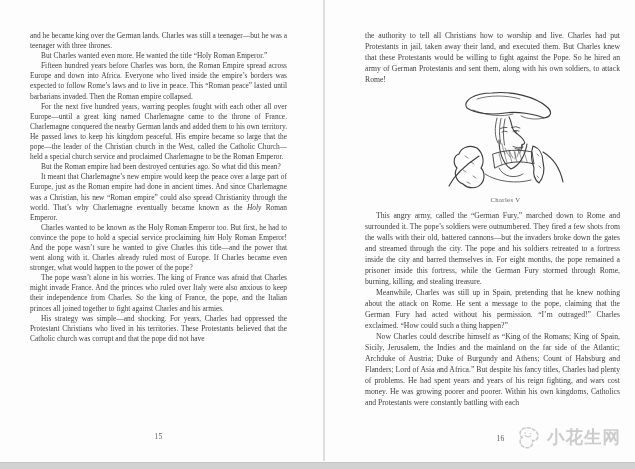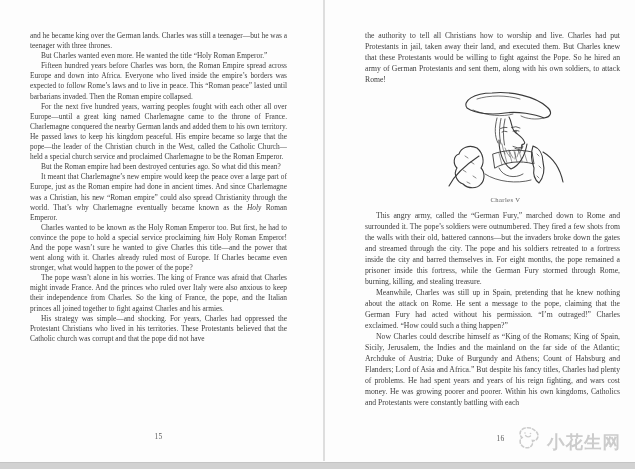--- a/index.html
+++ b/index.html
@@ -53,21 +53,21 @@
     display: block;
     transform: translateX(13px);
     font-size: 6.6px; line-height: 9px;
     color: #5e5e5e; letter-spacing: 0.4px;
     text-indent: 0; text-align: center;
     margin-top: 2px;
   }
 
   .watermark {
     position: absolute; left: 516px; top: 425px;
-    display: flex; align-items: flex-end; gap: 5px;
+    display: flex; align-items: center; gap: 5px;
     font-family: "DejaVu Sans", sans-serif;
     font-weight: bold; font-size: 17.5px;
     letter-spacing: 1px;
     user-select: none;
   }
   .watermark .wm-text { line-height: 1; }
 
   .bottom-bar {
     position: absolute; left: 0; bottom: 0;
     width: 635px; height: 7px;

